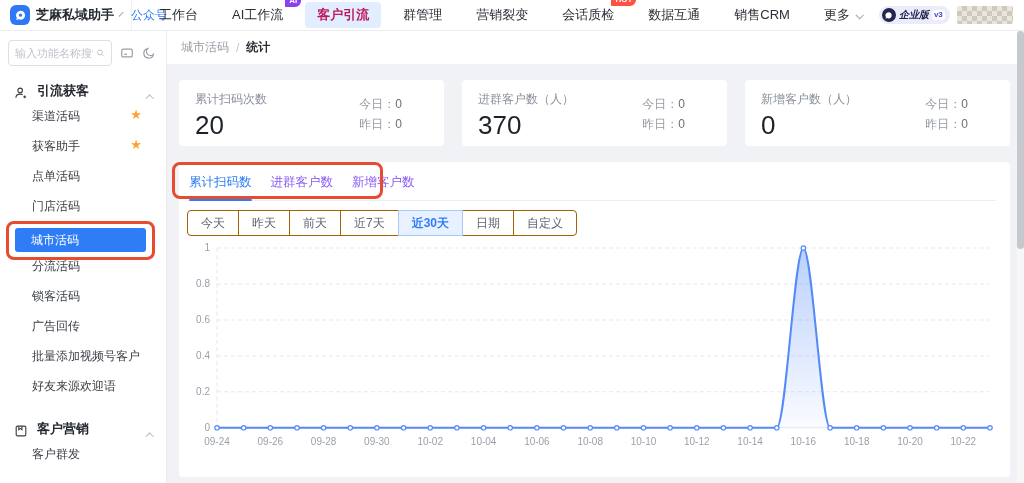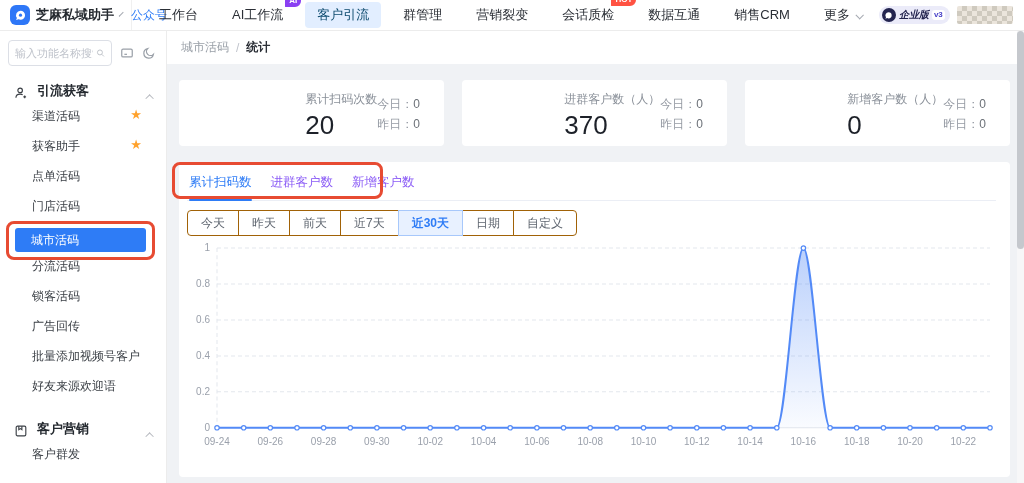--- a/index.html
+++ b/index.html
@@ -9,21 +9,21 @@
 
   
   .header { position:absolute; top:0; left:0; width:100%; height:31px; background:#fff; border-bottom:1px solid #ececec; display:flex; align-items:center; z-index:5; }
   .brand-area { width:132px; flex:0 0 auto; height:100%; display:flex; align-items:center; padding-left:10px; border-right:1px solid #f0f0f0; }
   .logo { width:20px; height:20px; border-radius:6px; background:#2e77f7; display:flex; align-items:center; justify-content:center; margin-right:6px; flex:0 0 auto; }
   .brand { font-size:13px; font-weight:bold; color:#24292f; white-space:nowrap; }
   .caret-down { display:inline-block; width:6px; height:6px; border-right:1.4px solid #a6aab2; border-bottom:1.4px solid #a6aab2; transform:rotate(45deg) translateY(-1px); margin-left:6px; }
   .account-type { font-size:12px; color:#2e7cf6; margin-left:10px; white-space:nowrap; }
   .nav { display:flex; align-items:center; margin-left:10px; }
   .nav-item { position:relative; font-size:13px; color:#2b2f36; padding:4px 12px; margin:0 5px; border-radius:4px; cursor:pointer; white-space:nowrap; }
-  .nav-item.active { background:#e2eeff; color:#0c4a6e; font-weight:normal; }
+  .nav-item.active { background:#e2eeff; color:#be185d; font-weight:bold; }
   .badge-ai { position:absolute; top:-7px; right:-6px; background:#8a3ff2; color:#fff; font-size:8px; font-weight:bold; line-height:1; padding:2px 4px; border-radius:7px 7px 7px 1px; }
   .badge-hot { position:absolute; top:-8px; right:-10px; background:#ff5242; color:#fff; font-size:8px; font-weight:bold; line-height:1; padding:2px 4px; border-radius:7px 7px 7px 1px; }
   .header-right { margin-left:auto; display:flex; align-items:center; gap:7px; padding-right:12px; }
   .edition-pill { display:flex; align-items:center; gap:3px; background:#ebebf9; border-radius:10px; padding:2px 5px 2px 3px; }
   .edition-icon { width:14px; height:14px; border-radius:50%; background:#23244f; display:flex; align-items:center; justify-content:center; }
   .edition-label { font-size:10px; font-weight:bold; font-style:italic; color:#23244f; white-space:nowrap; }
   .edition-version { font-size:8px; font-weight:bold; color:#4a43c9; background:#fff; border-radius:3px; padding:1px 2px; line-height:1; }
   .redacted { width:56px; height:18px; border-radius:2px; background:#dcdcdc;
     background-image: linear-gradient(45deg,#cfcabf 25%,transparent 25%,transparent 75%,#cfcabf 75%),
                       linear-gradient(45deg,#cfcabf 25%,#ebe5dc 25%,#ebe5dc 75%,#cfcabf 75%);
@@ -43,21 +43,21 @@
   .side-item.active { padding-left:0; }
   .side-item.active .active-pill { margin:0 20px 0 15px; height:24px; width:131px; background:#2e7cf6; border-radius:3px; color:#fff; display:flex; align-items:center; padding-left:16px; }
   .vip-icon { margin-left:5px; display:flex; }
 
   
   .content { position:absolute; left:167px; top:31px; right:0; bottom:0; overflow:hidden; }
   .breadcrumb-bar { height:33px; background:#fff; display:flex; align-items:center; padding-left:14px; gap:7px; font-size:12px; }
   .bc-parent { color:#9aa0a8; } .bc-sep { color:#c0c4cc; } .bc-current { color:#2b2f36; font-weight:bold; }
   .main { padding:16px 14px 0 12px; }
   .stats-row { display:flex; gap:18px; }
-  .stat-card { flex:1; background:#fff; border-radius:4px; height:66px; padding:11px 24px 10px 16px; display:flex; justify-content:flex-end; }
+  .stat-card { flex:1; background:#fff; border-radius:4px; height:66px; padding:11px 42px 10px 16px; display:flex; justify-content:space-between; }
   .stat-title { font-size:12px; color:#8a9099; margin-bottom:3px; white-space:nowrap; }
   .stat-value { font-size:26px; color:#1d2129; font-weight:500; line-height:1.1; }
   .stat-side { align-self:center; font-size:12px; color:#959aa3; line-height:20px; white-space:nowrap; }
   .stat-side b { font-weight:normal; color:#6b7077; }
 
   .panel { position:relative; background:#fff; border-radius:4px; margin-top:16px; height:315px; padding:10px 14px 8px 8px; }
   .tabs { display:flex; gap:19px; border-bottom:1px solid #ebeef5; padding:2px 2px 0; }
   .tab { font-size:12.5px; color:#8b5cf6; padding-bottom:9px; position:relative; cursor:pointer; white-space:nowrap; }
   .tab.active { color:#2e7cf6; font-weight:500; }
   .tab.active::after { content:""; position:absolute; left:0; right:0; bottom:-1px; height:2px; background:#2e7cf6; border-radius:1px; }

